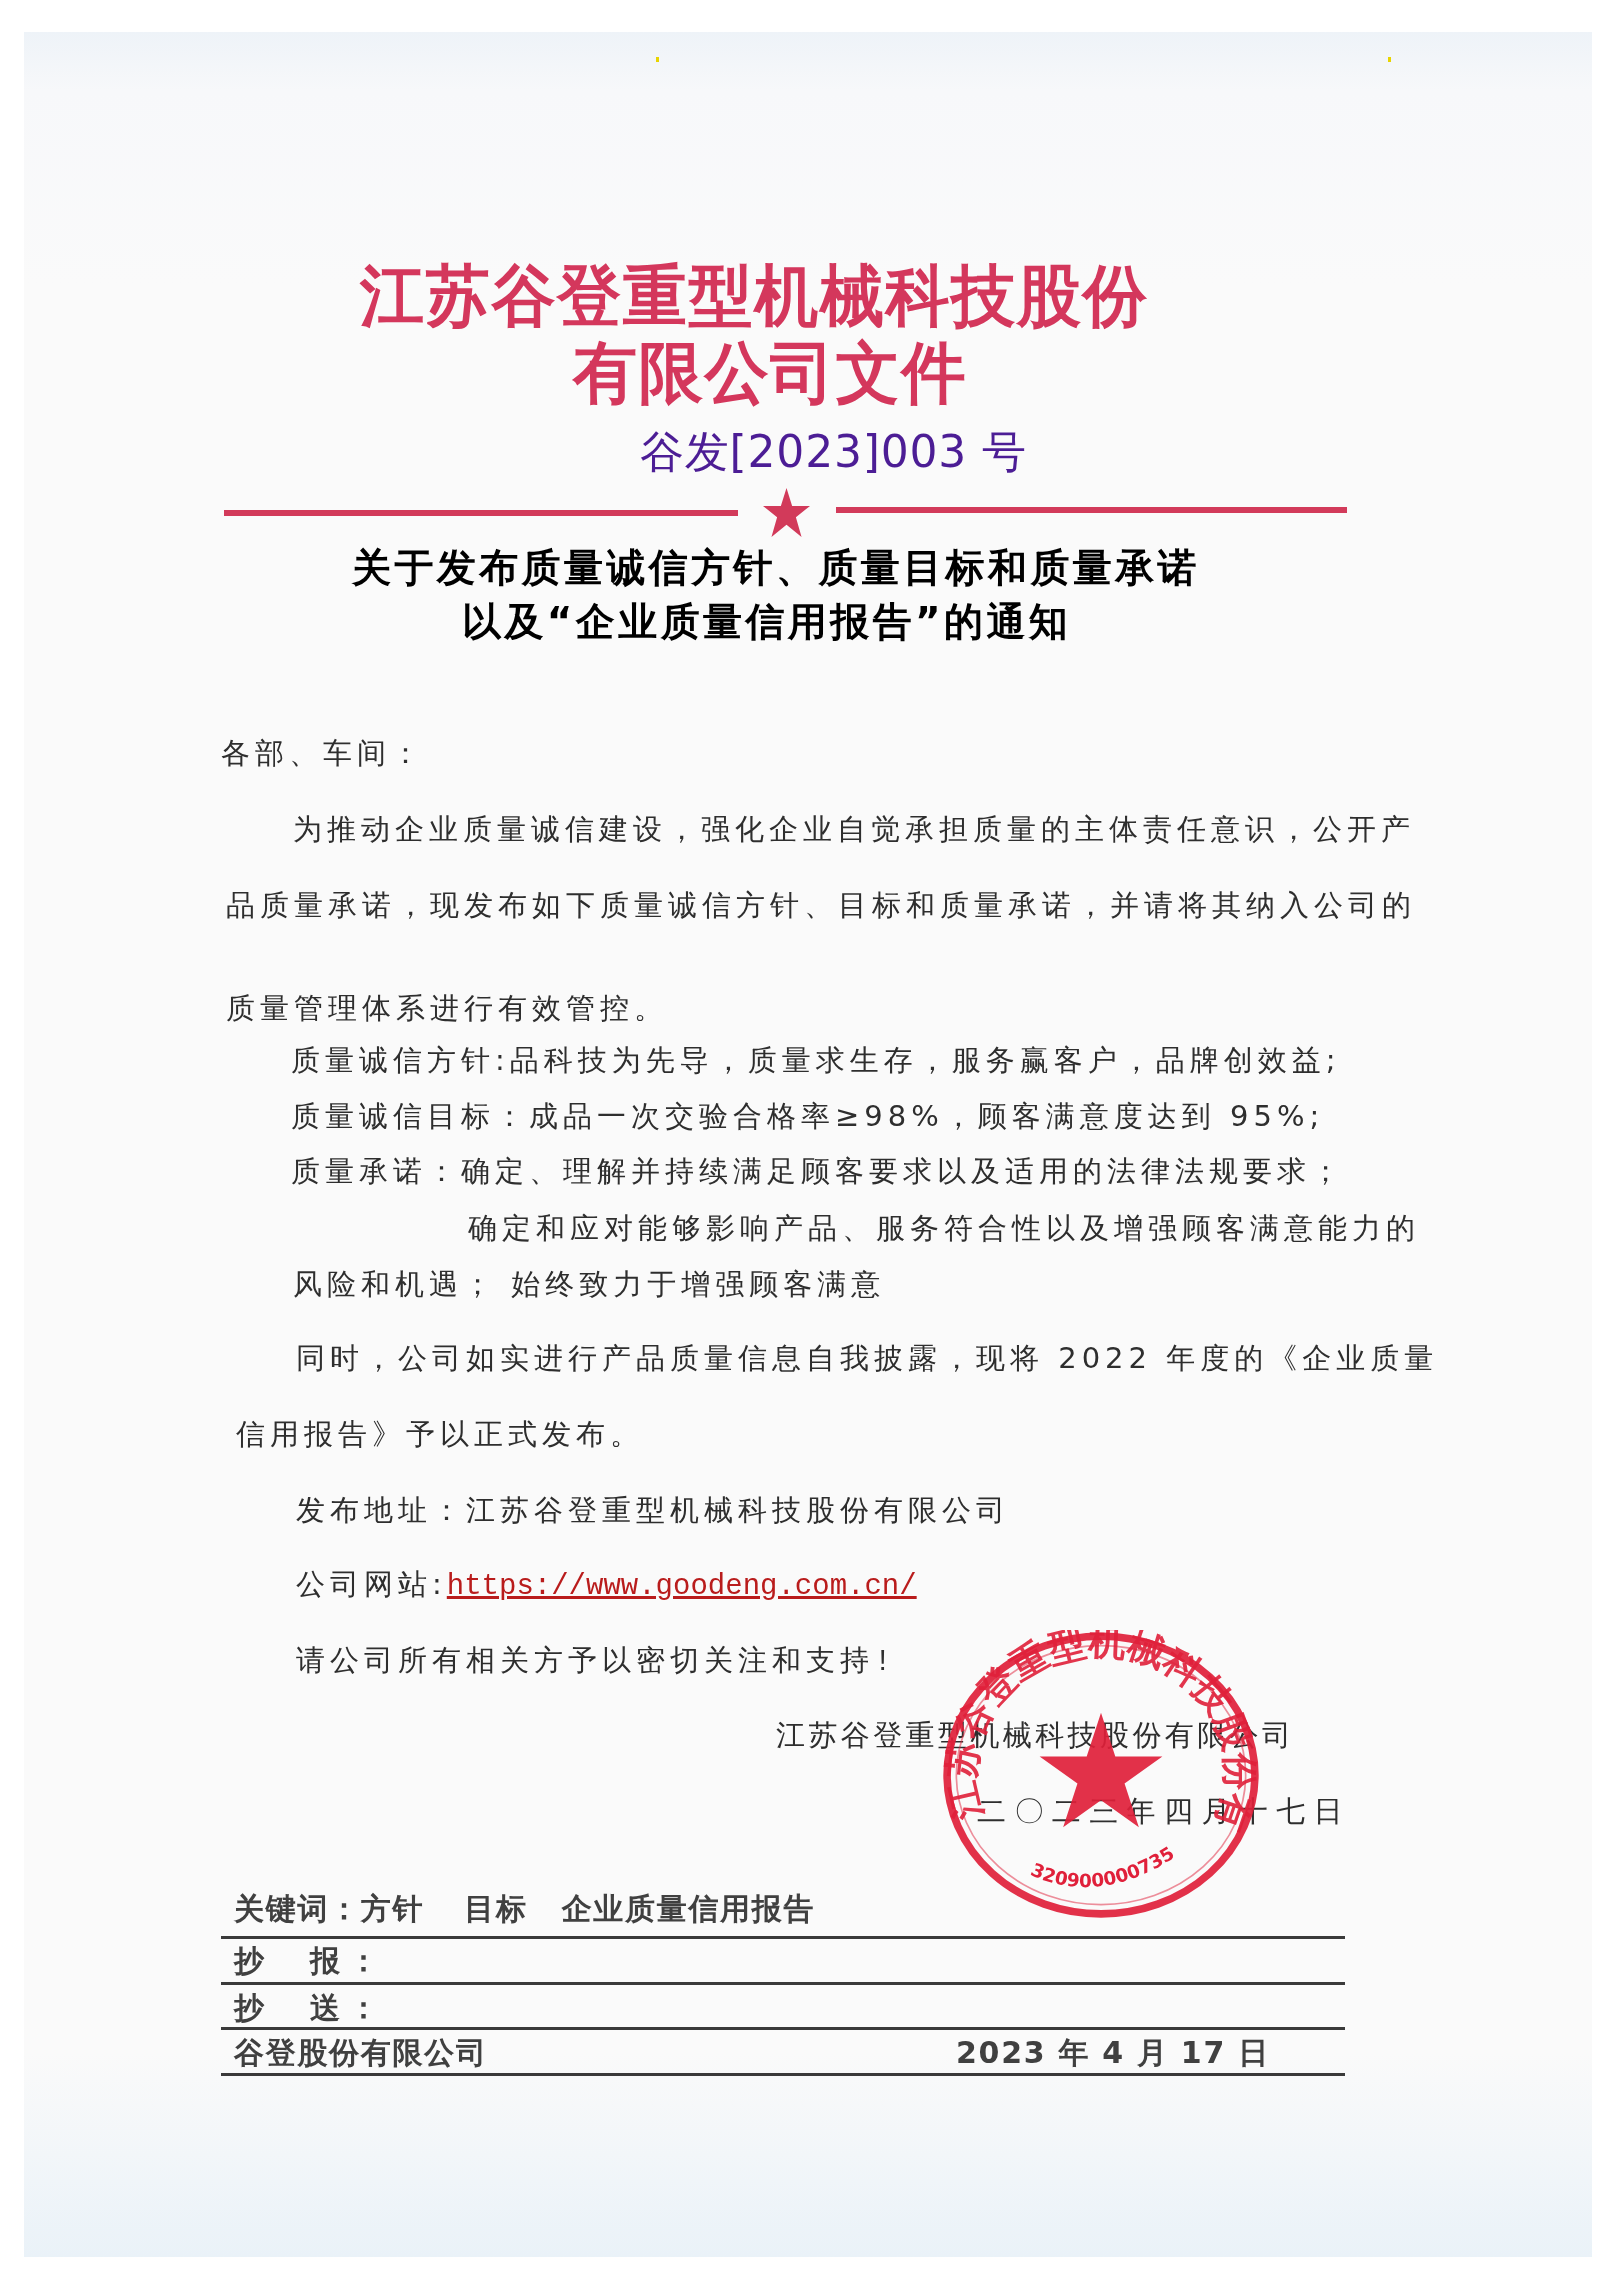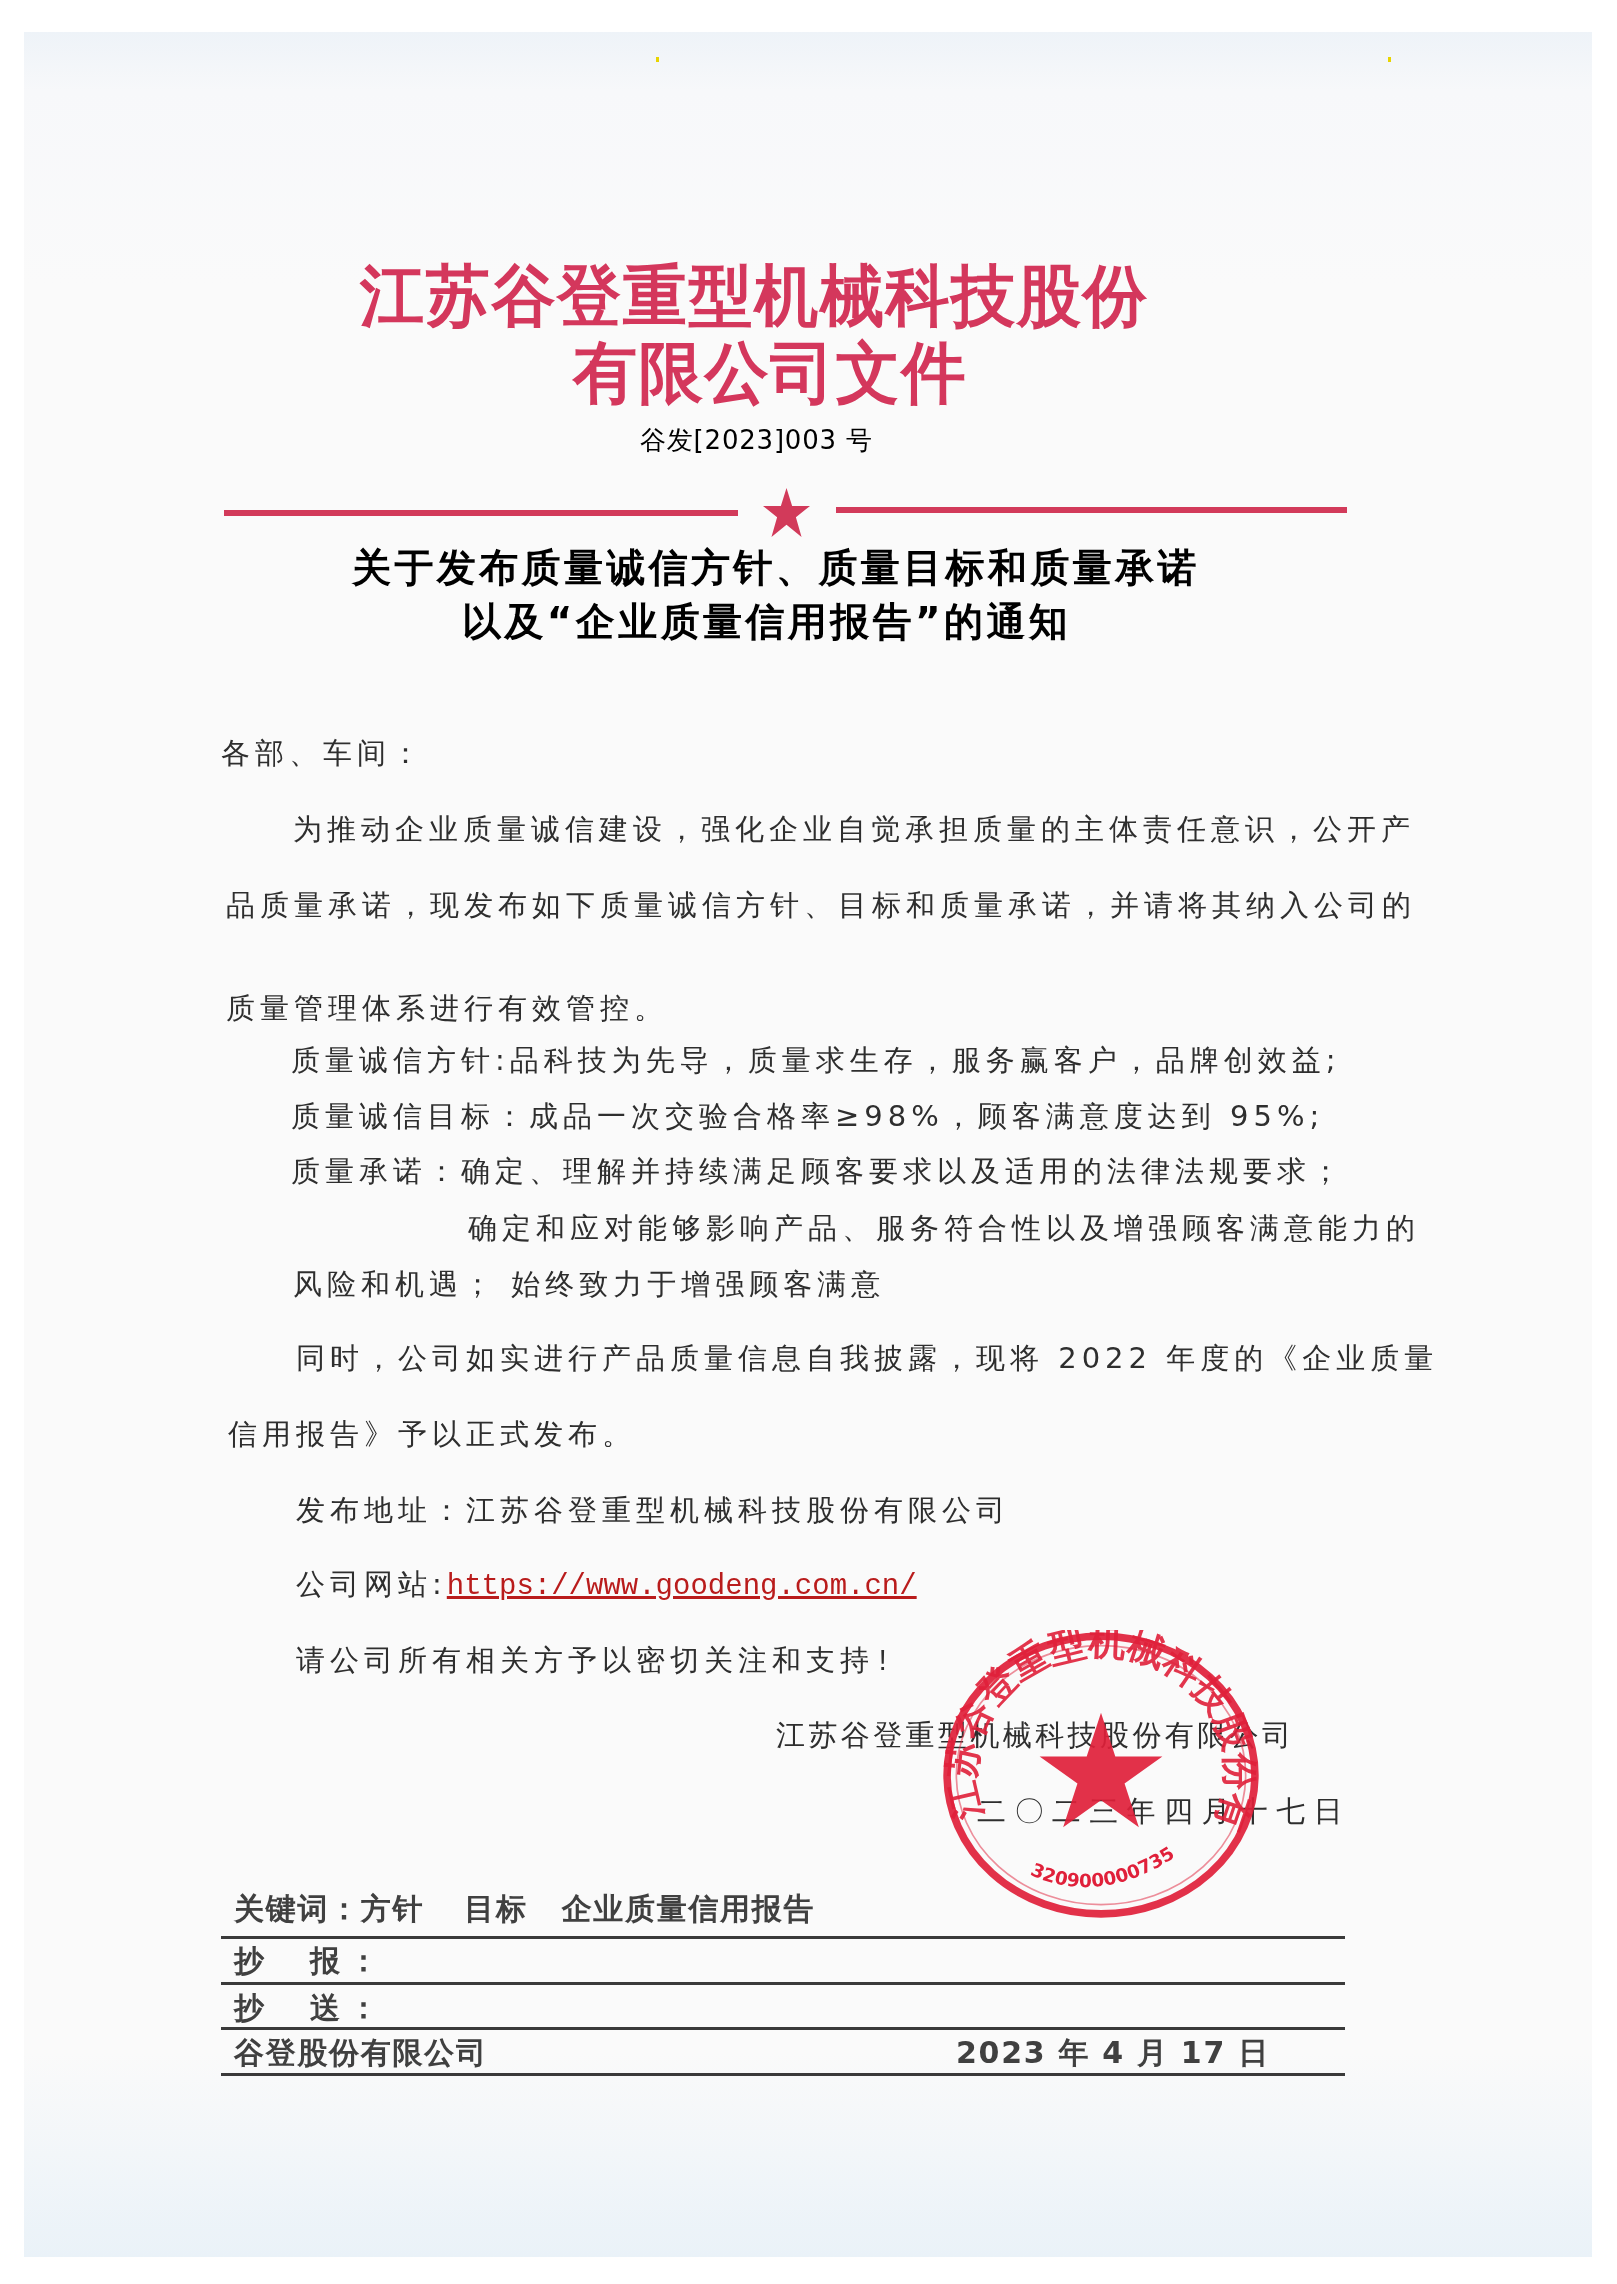--- a/index.html
+++ b/index.html
@@ -11,21 +11,21 @@
   }
   .page {
     position:absolute; left:23.6px; top:32px; width:1568px; height:2225px;
     background:linear-gradient(#eef3f8 0px, #f7f8fa 59px, #fafafa 253px, #fafafa 2021px, #eaf2f8 2225px);
   }
   .abs { position:absolute; white-space:nowrap; }
   .red-title {
     color:#d4375c; font-size:64px; letter-spacing:1.7px; font-weight:bold;
     transform:scaleY(1.05);
   }
-  .docno { font-size:26px; color:#000000; letter-spacing:0.8px; }
+  .docno { font-size:44px; color:#4c1d95; letter-spacing:0.8px; }
   .rule { position:absolute; height:5.9px; background:#d23a5a; }
   .star { position:absolute; width:47px; height:49px; }
   .heading { font-size:39px; color:#000000; font-weight:bold; letter-spacing:3.4px; }
   .body-text { font-size:29px; color:#2e2e2e; letter-spacing:5px; }
   .link { text-decoration:underline; text-decoration-thickness:2.5px; color:#b91c1c; font-family:"Liberation Mono", monospace; letter-spacing:0; }
   .hline { position:absolute; left:221px; width:1124px; height:3.4px; background:#3a3a3a; }
   .footer-text { font-size:30px; color:#404040; font-weight:bold; letter-spacing:1.7px; }
   .seal { position:absolute; left:937px; top:1630px; width:328px; height:291px; }
   .speck { position:absolute; width:2.5px; height:5px; background:#e8d400; }
 </style>
@@ -57,21 +57,21 @@
 <div class="abs body-text" style="left:226px;top:886px;">品质量承诺，现发布如下质量诚信方针、目标和质量承诺，并请将其纳入公司的</div>
 <div class="abs body-text" style="left:226px;top:962px;margin-top:27px;">质量管理体系进行有效管控。</div>
 
 <div class="abs body-text" style="left:291px;top:1041px;">质量诚信方针:品科技为先导，质量求生存，服务赢客户，品牌创效益;</div>
 <div class="abs body-text" style="left:291px;top:1097px;">质量诚信目标：成品一次交验合格率≥98%，顾客满意度达到 95%;</div>
 <div class="abs body-text" style="left:291px;top:1152px;">质量承诺：确定、理解并持续满足顾客要求以及适用的法律法规要求；</div>
 <div class="abs body-text" style="left:442px;top:1209px;margin-left:26px;">确定和应对能够影响产品、服务符合性以及增强顾客满意能力的</div>
 <div class="abs body-text" style="left:293px;top:1265px;">风险和机遇；  始终致力于增强顾客满意</div>
 
 <div class="abs body-text" style="left:296px;top:1339px;">同时，公司如实进行产品质量信息自我披露，现将 2022 年度的《企业质量</div>
-<div class="abs body-text" style="left:228px;top:1415px;">信用报告》予以正式发布。</div>
+<div class="abs body-text" style="left:236px;top:1415px;">信用报告》予以正式发布。</div>
 
 <div class="abs body-text" style="left:296px;top:1491px;text-align:right;">
   <span>发布地址：</span><span>江苏谷登重型机械科技股份有限公司</span>
 </div>
 
 <div class="abs body-text" style="left:296px;top:1565px;">
   <span>公司网站:</span><span class="link">https://www.goodeng.com.cn/</span>
 </div>
 
 <div class="abs body-text" style="left:296px;top:1641px;font-family:Liberation Mono, monospace;">请公司所有相关方予以密切关注和支持!</div>

